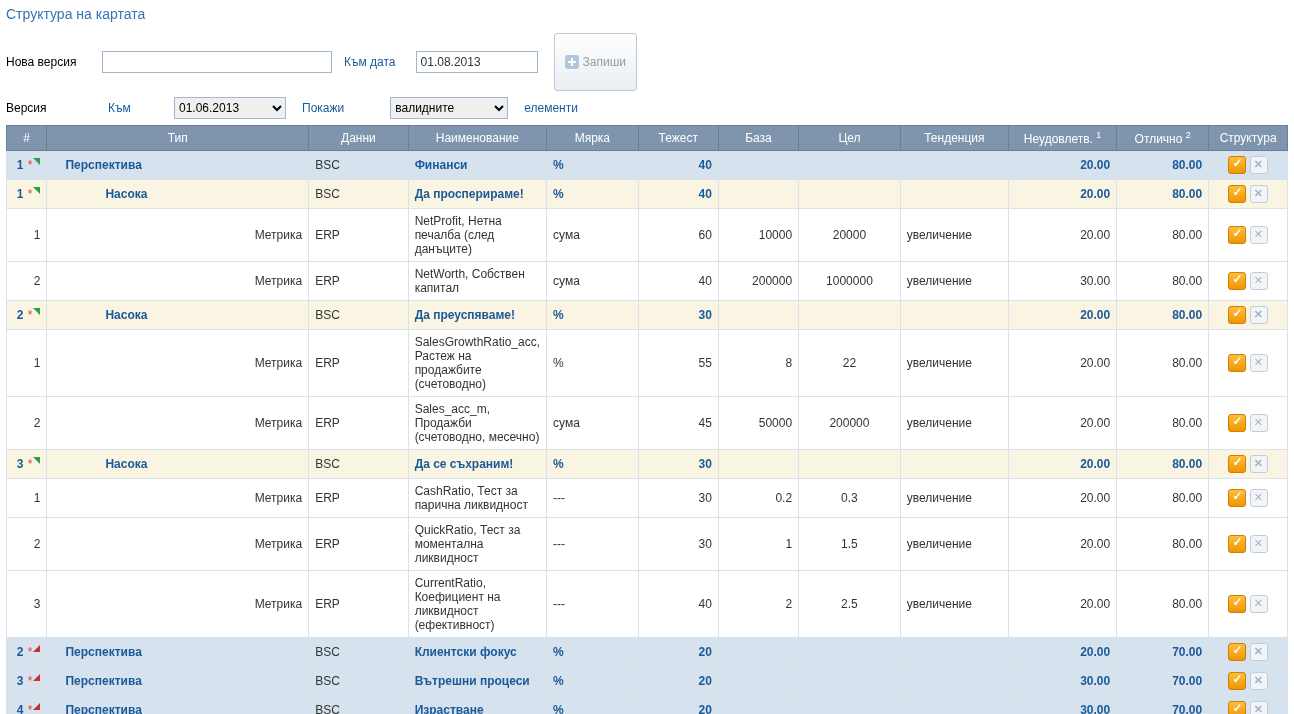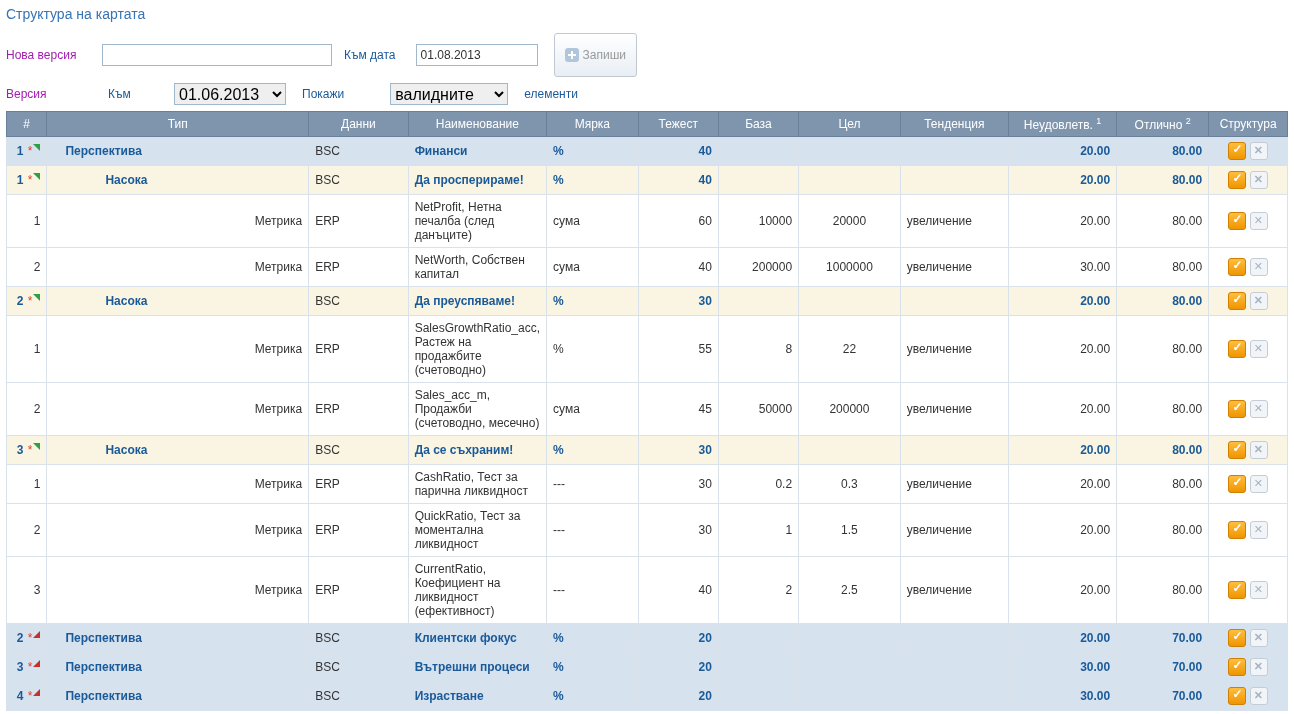--- a/index.html
+++ b/index.html
@@ -23,46 +23,46 @@
     font-size: 14px;
     margin: 22px 0 8px;
   }
   .form-row {
     display: flex;
     align-items: center;
     gap: 6px;
     margin-bottom: 6px;
   }
   .form-row .lbl {
-    color: #a21caf;
+    color: #000000;
     width: 90px;
   }
   .form-row .lbl2 { color:#1a5a99; }
   input[type="text"] {
     border: 1px solid #a0b7cc;
     height: 20px;
     padding: 0 4px;
     font-family: Liberation Sans, sans-serif;
     font-size: 12px;
     color: #333;
   }
   .input-220 { width: 220px; }
   .input-120 { width: 112px; }
   select {
     border: 1px solid #a0b7cc;
     height: 22px;
     font-family: inherit;
-    font-size: 16px;
+    font-size: 12px;
   }
   .btn {
     display: inline-flex;
     align-items: center;
     gap: 4px;
     height: 22px;
-    padding: 10px 10px;
+    padding: 17px 10px;
     border: 1px solid #c0c9d3;
     border-radius: 3px;
     background: linear-gradient(#fff,#e8eef4);
     color: #999;
     cursor: default;
     justify-content: flex-end;
   }
   .btn .plus-icon {
     display: inline-block;
     width: 14px; height: 14px;

